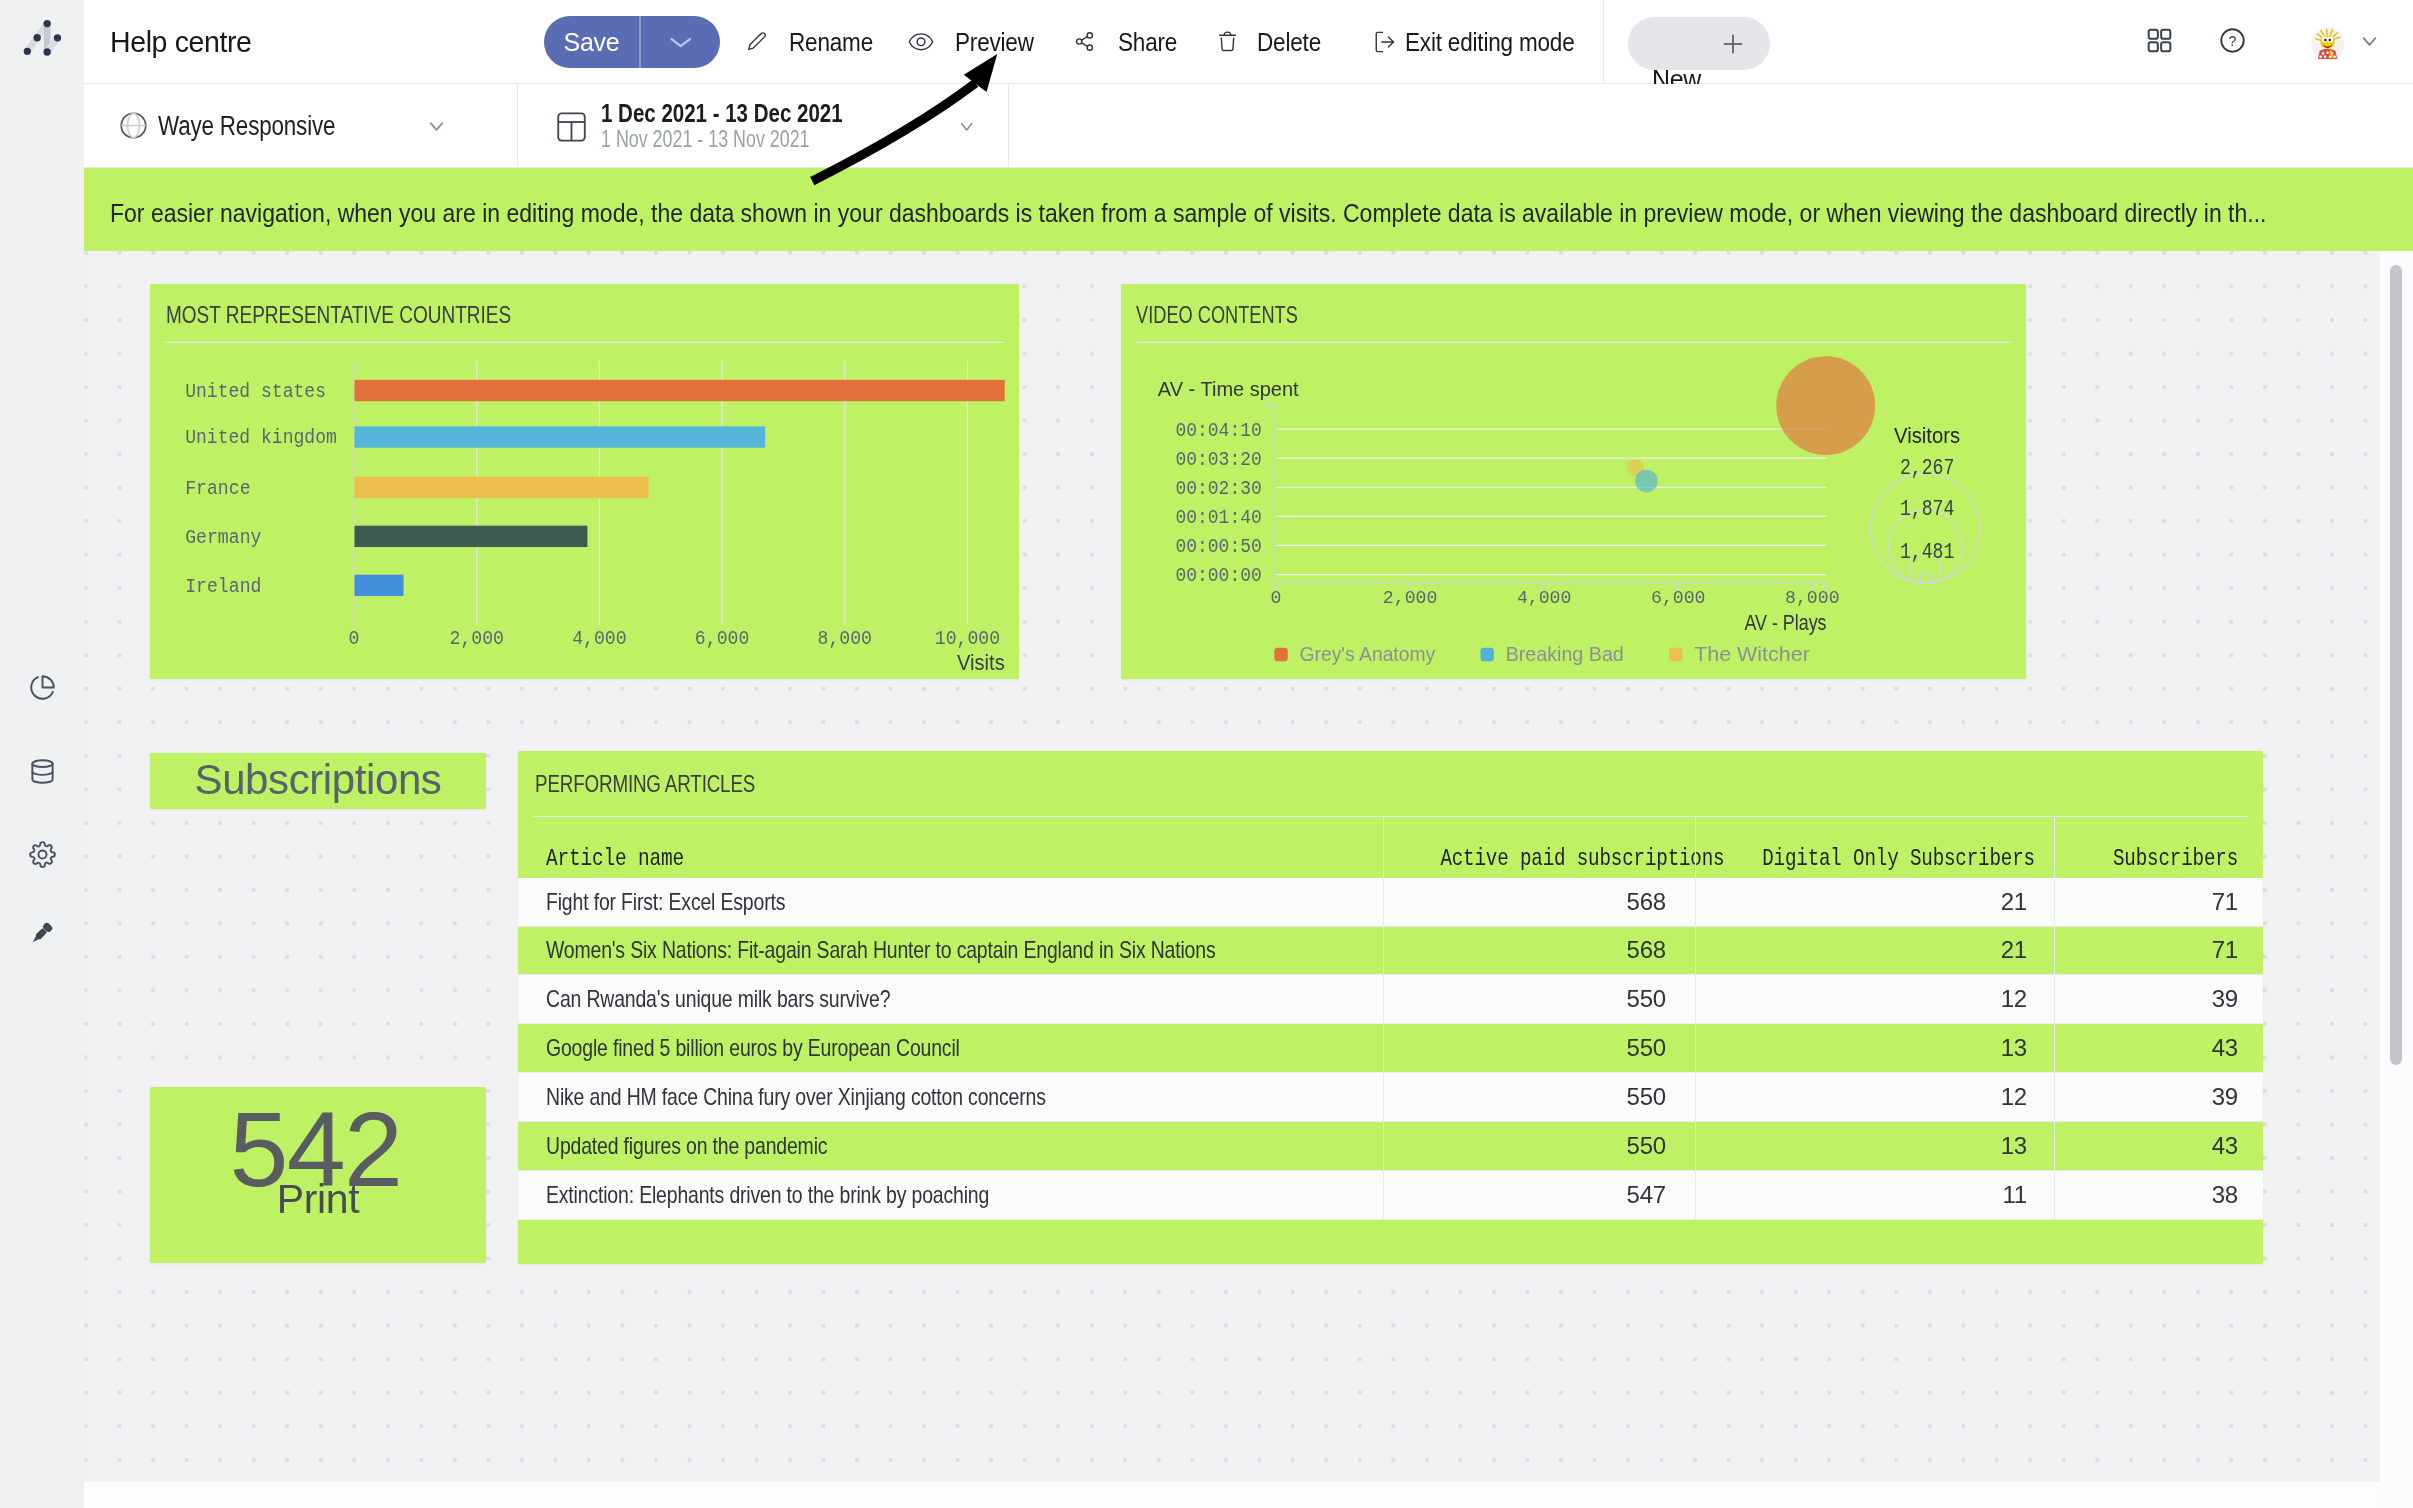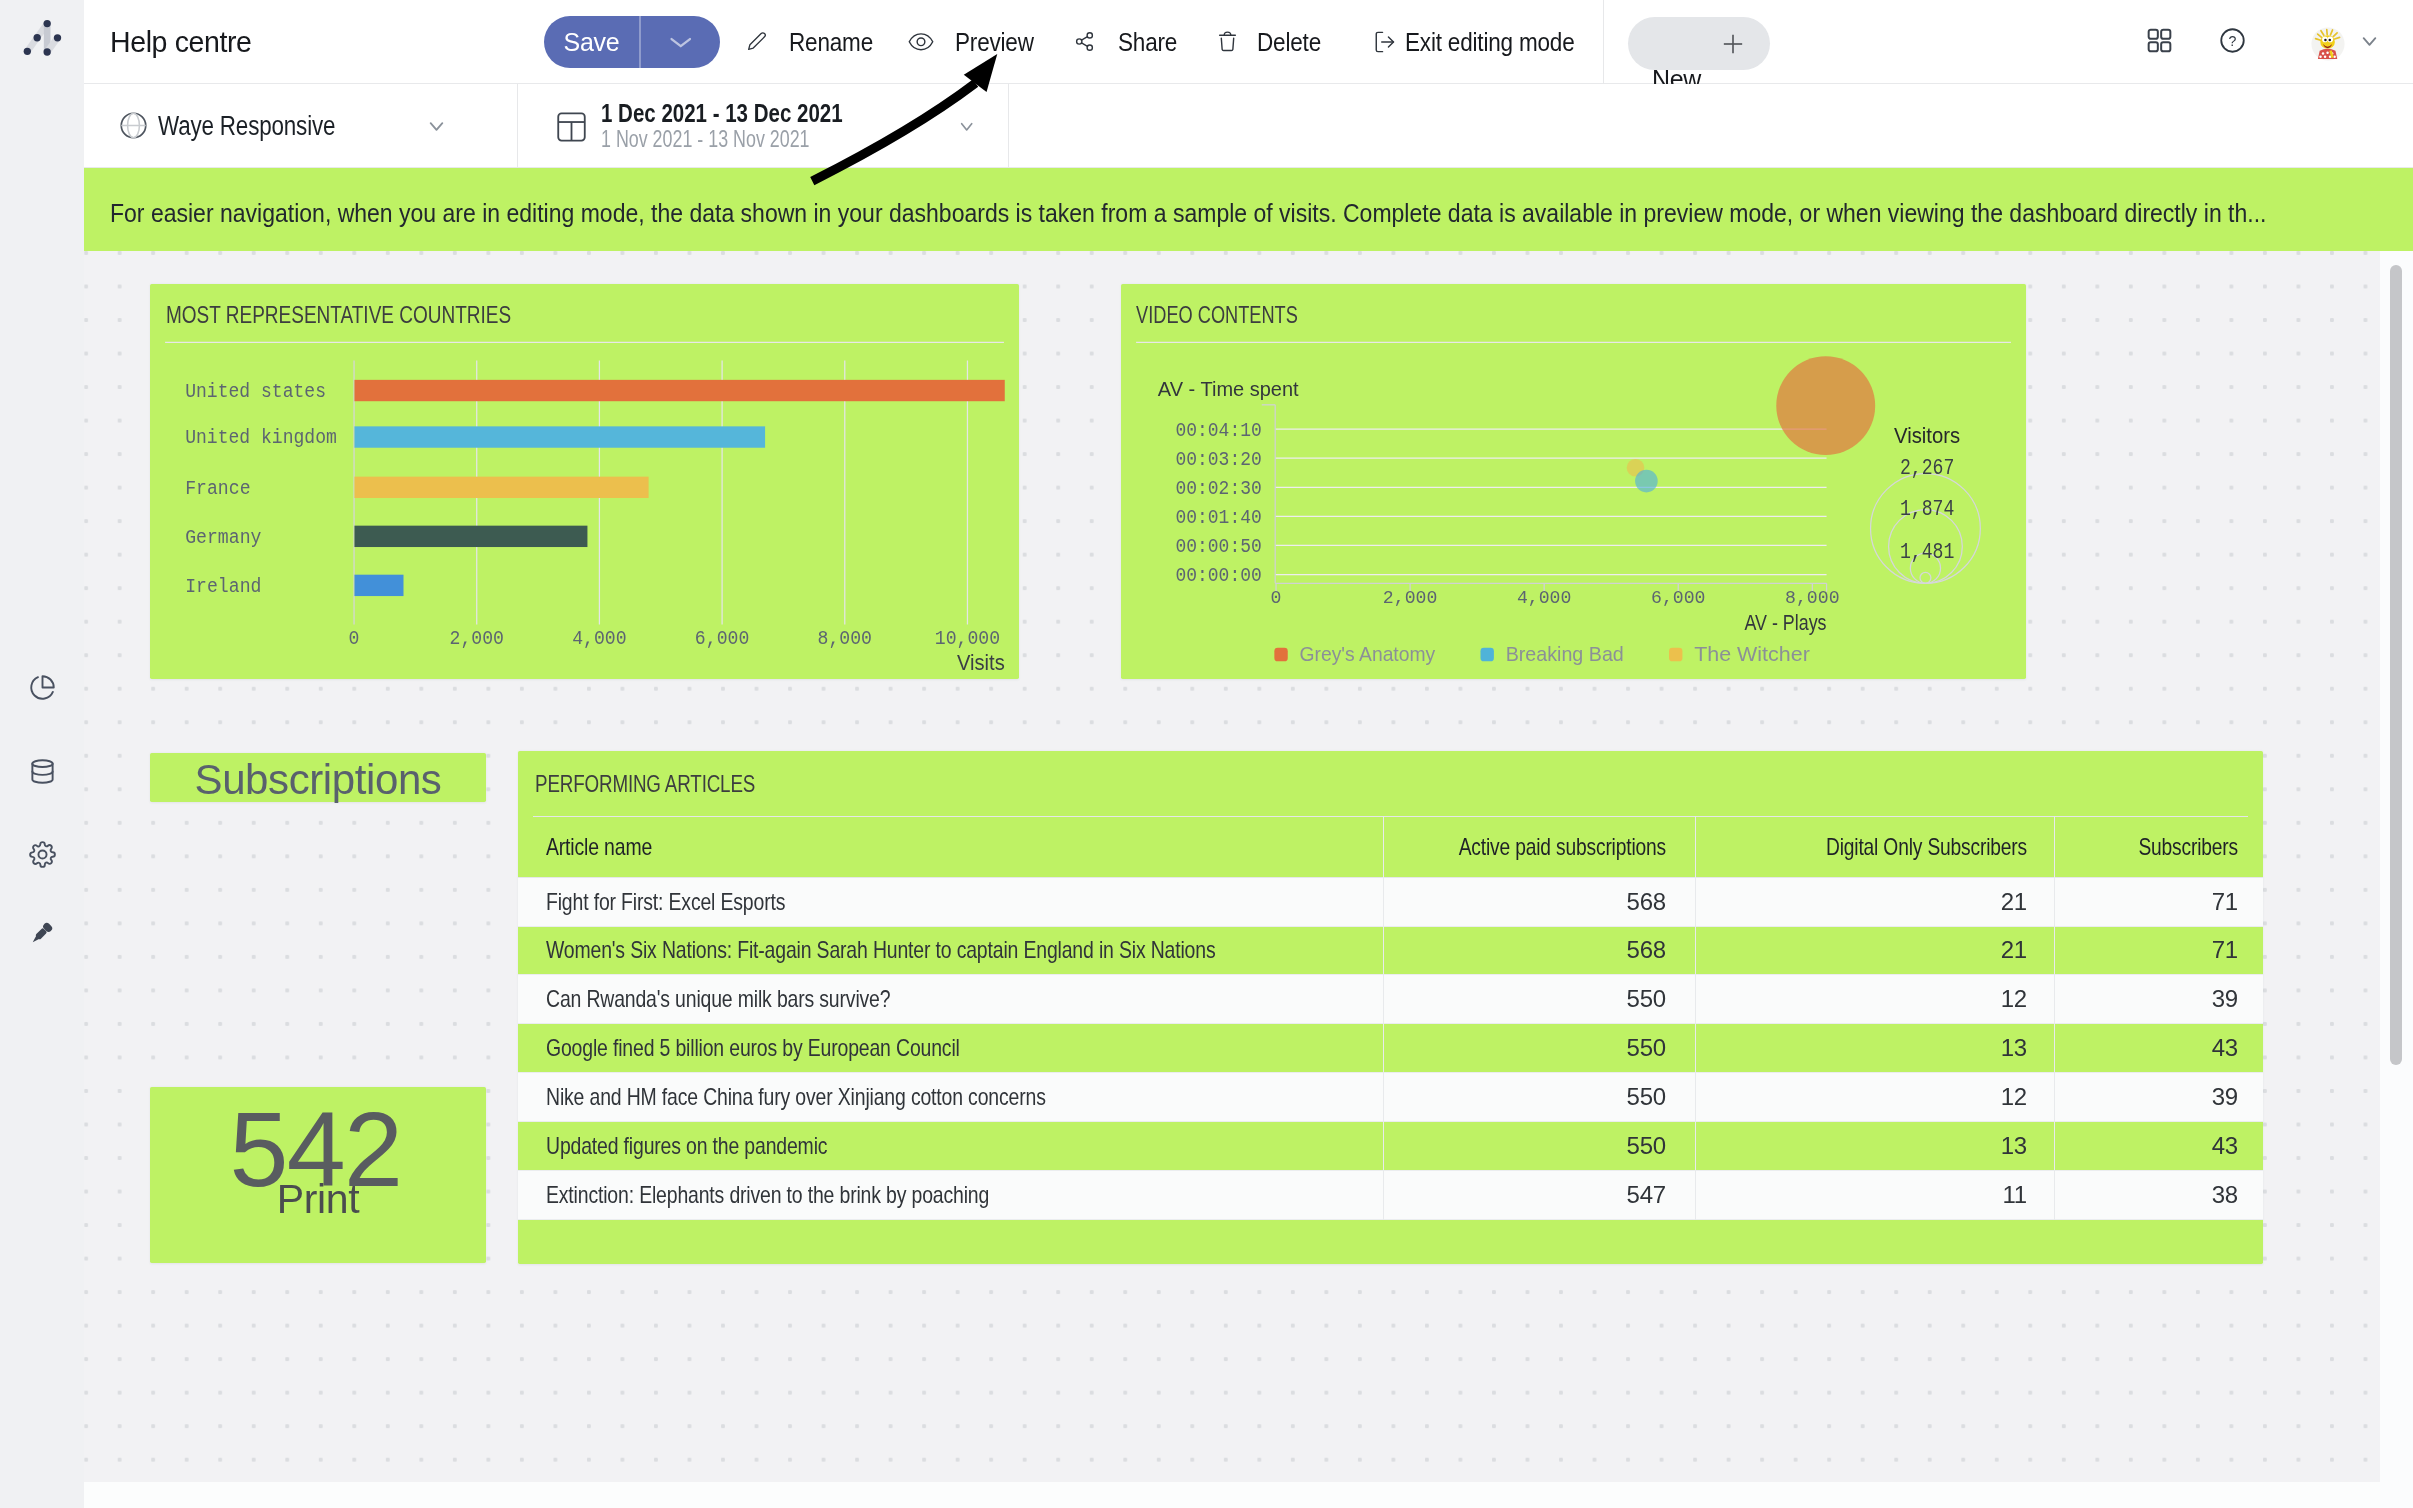--- a/index.html
+++ b/index.html
@@ -297,34 +297,34 @@
     <rect x="183" y="434" width="16" height="16" rx="4" fill="#e2713c"></rect>
     <text x="213" y="450" textLength="162" lengthAdjust="spacingAndGlyphs">Grey's Anatomy</text>
     <rect x="429" y="434" width="16" height="16" rx="4" fill="#4fb3d9"></rect>
     <text x="459" y="450" textLength="141" lengthAdjust="spacingAndGlyphs">Breaking Bad</text>
     <rect x="654" y="434" width="16" height="16" rx="4" fill="#ecc04c"></rect>
     <text x="684" y="450" textLength="138" lengthAdjust="spacingAndGlyphs">The Witcher</text>
   </g>
 </svg>
 </div>
 
-<div class="card" style="left:150px;top:753px;width:336px;height:49px;">
+<div class="card" style="left:150px;top:753px;width:336px;height:56px;">
   <div style="text-align:center;line-height:53px;font-size:42px;letter-spacing:-0.4px;color:#59616d;">Subscriptions</div>
 </div>
 
 
 <div class="card" style="left:150px;top:1087px;width:336px;height:176px;">
   <div class="abs" style="left:0;top:9.2px;width:336px;text-align:center;font-size:106px;line-height:106px;letter-spacing:-1.7px;color:#595c60;transform:translateX(-2.5px);">542</div>
   <div class="abs" style="left:0;top:92px;width:336px;text-align:center;font-size:41px;line-height:41px;letter-spacing:-0.4px;color:#4a4c4f;">Print</div>
 </div>
 
 <div class="card" style="left:518px;top:751px;width:1745px;height:513px;font-size:22.6px;color:#303439;">
   <div class="abs ctitle" style="left:17px;top:20px;transform:scaleX(0.80);transform-origin:0 50%;">PERFORMING ARTICLES</div>
   <div class="abs" style="left:15px;top:65px;width:1715px;height:0.8px;background:#e5e7e9;"></div>
-  <div class="trow thead" style="top:65px;height:62px;">
+  <div class="trow thead" style="top:76px;height:62px;font-family:Liberation Mono, monospace;">
     <div class="c1">Article name</div>
         <div class="c2">Active paid subscriptions</div>
         <div class="c3">Digital Only Subscribers</div>
         <div class="c4">Subscribers</div>
   </div>
   <div class="trow zeb" style="top:127px;">
     <div class="c1">Fight for First: Excel Esports</div>
         <div class="c2">568</div>
         <div class="c3">21</div>
         <div class="c4">71</div>

